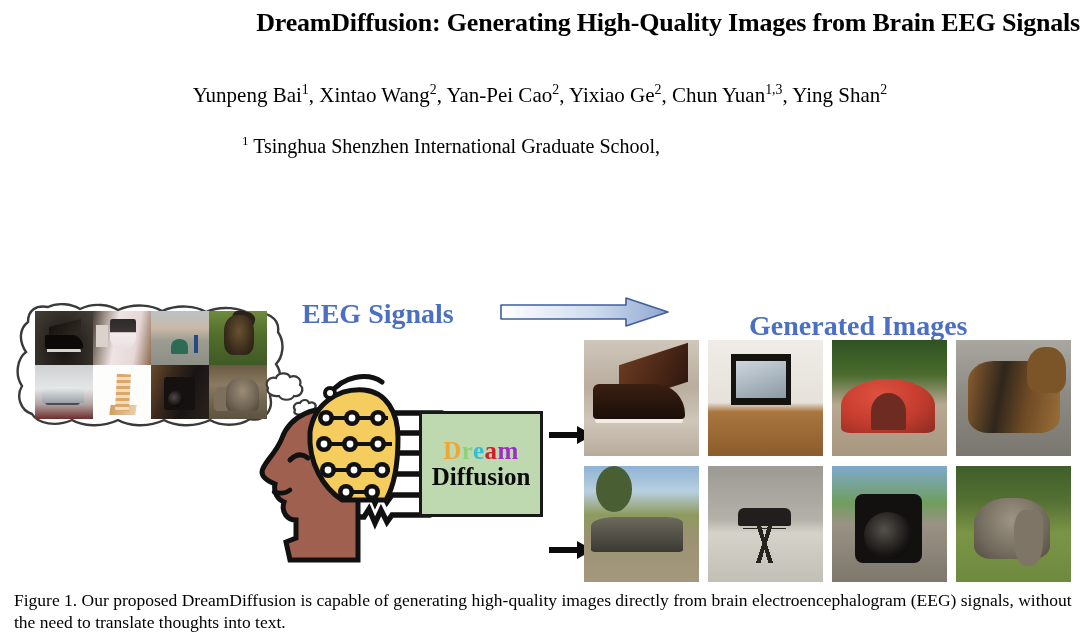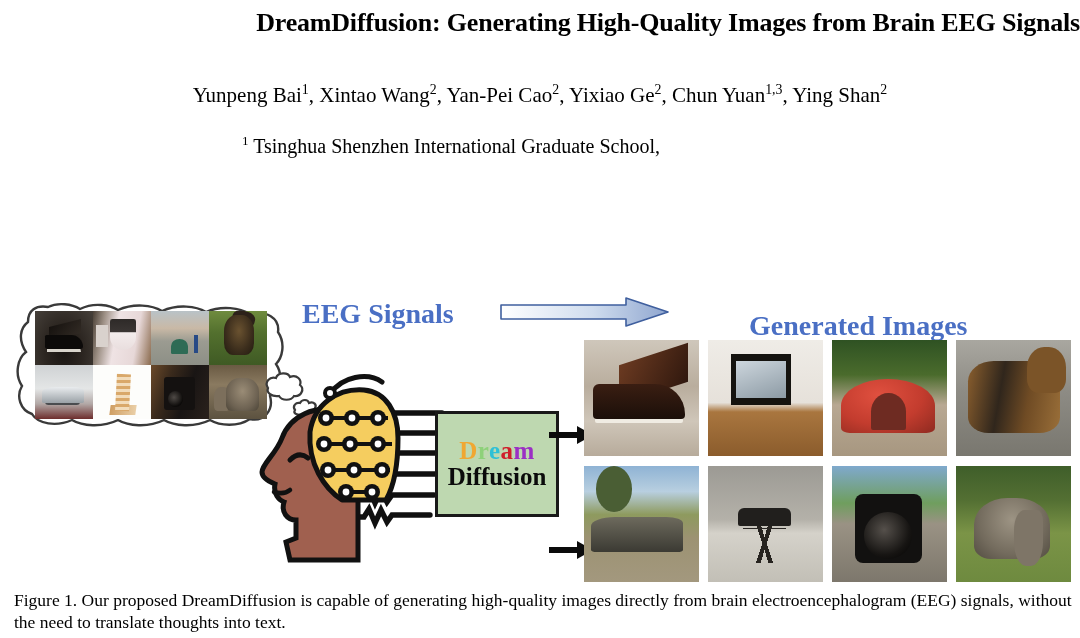--- a/index.html
+++ b/index.html
@@ -99,21 +99,21 @@
       background:radial-gradient(ellipse at 50% 40%,#9a8c76 0%,#6d6252 65%,#4b4437 100%);
       border-radius:42% 42% 18% 18%;}
   .t-elephant::before{content:"";position:absolute;left:8%;top:40%;width:28%;height:46%;
       background:#7c6f5c;border-radius:40% 40% 20% 20%;}
 
   
   #head-figure{position:absolute; left:246px; top:360px; width:200px; height:220px;}
 
   
   #model-box{
-    position:absolute; left:435px; top:411px; width:124px; height:106px;
+    position:absolute; left:419px; top:411px; width:124px; height:106px;
     background:#bed8b0; border:3px solid #191919; box-sizing:border-box;
     display:flex; flex-direction:column; align-items:center; justify-content:center;
   }
   #dream-word{font-size:25px; font-weight:bold; line-height:1.02; letter-spacing:0.5px;}
   #dream-word span{display:inline;}
   #diffusion-word{font-size:25px; font-weight:bold; color:#0b0b0b; line-height:1.05;}
 
   
   .out-arrow{position:absolute;}
   #out-arrow-top{left:549px; top:425px; width:44px; height:20px;}

